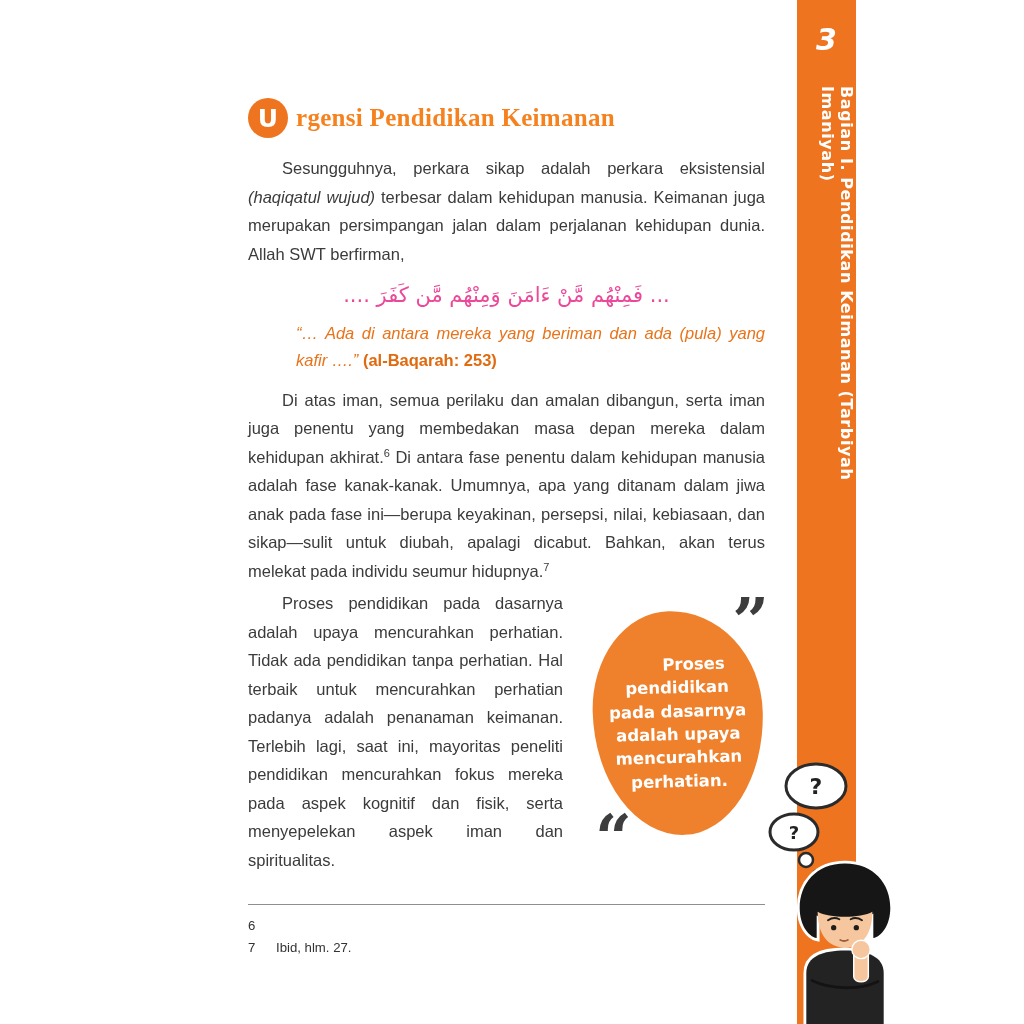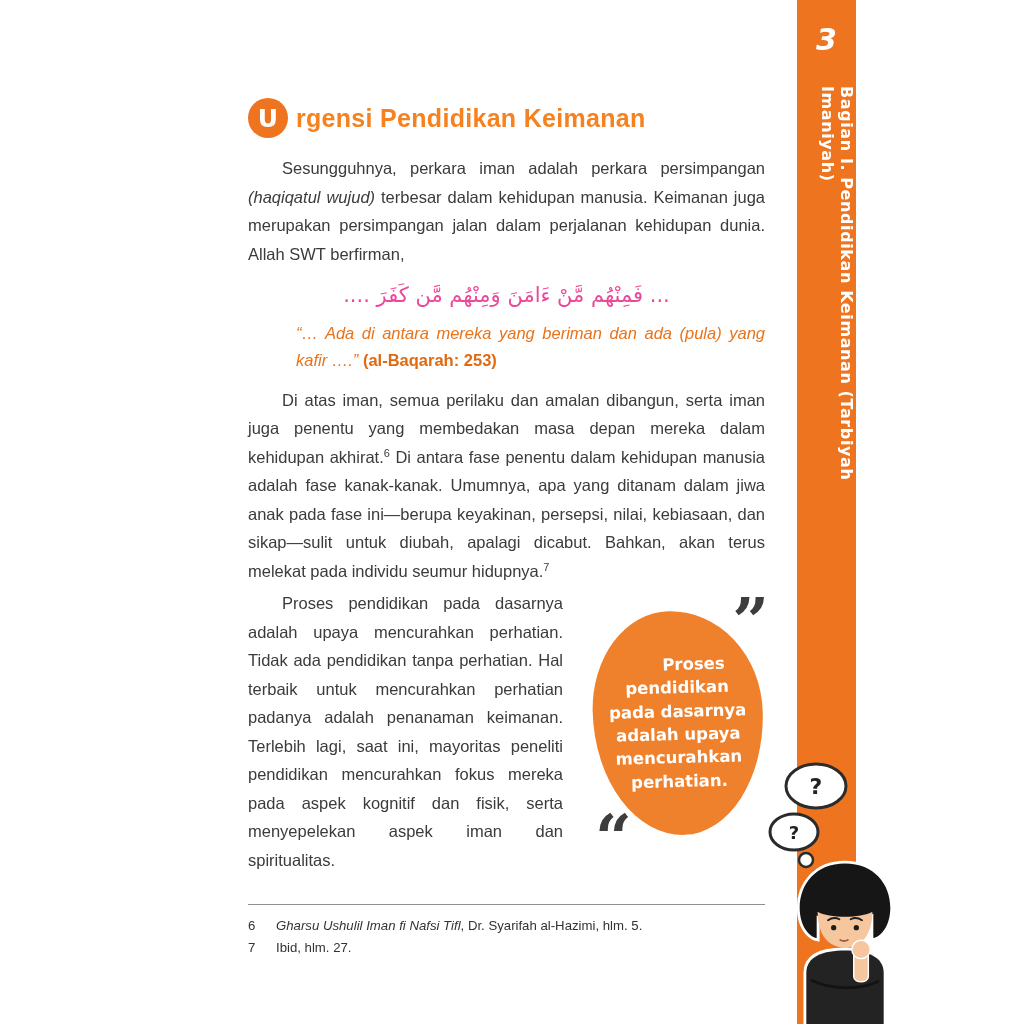--- a/index.html
+++ b/index.html
@@ -30,21 +30,21 @@
   .content { position:absolute; left:248px; top:98px; width:517px; z-index:2; }
 
   .title-row { display:flex; align-items:center; gap:8px; margin:0 0 16px 0; }
   .title-circle {
     width:40px; height:40px; border-radius:50%; background:#EE7420;
     color:#fff; display:flex; align-items:center; justify-content:center;
     font-family:"DejaVu Sans", sans-serif; font-weight:700; font-size:25px;
     flex:0 0 40px;
   }
   .title-text {
-    color:#F5821F; font-family:Liberation Sans, sans-serif;
+    color:#F5821F; font-family:Liberation Serif, serif;
     font-weight:700; font-size:25px; letter-spacing:0.3px;
   }
 
   .body-p {
     font-size:16.5px; line-height:28.5px; text-align:justify;
     text-indent:34px; margin:0; color:#3b3b3b;
   }
   .body-p em { font-style:italic; }
   sup { font-size:11px; line-height:0; vertical-align:super; }
 
@@ -113,42 +113,41 @@
   <div class="page-num">3</div>
   <div class="vertical-label">Bagian I. Pendidikan Keimanan (Tarbiyah Imaniyah)</div>
 
   <div class="content">
 
     <div class="title-row">
       <div class="title-circle">U</div>
       <div class="title-text">rgensi Pendidikan Keimanan</div>
     </div>
 
-    <p class="body-p"><span>Sesungguhnya, perkara iman adalah perkara persimpangan </span><em>(haqiqatul wujud)</em><span> terbesar dalam kehidupan manusia. Keimanan juga merupakan persimpangan jalan dalam perjalanan kehidupan dunia. Allah SWT berfirman,</span></p>
+    <p class="body-p"><span>Sesungguhnya, perkara sikap adalah perkara eksistensial </span><em>(haqiqatul wujud)</em><span> terbesar dalam kehidupan manusia. Keimanan juga merupakan persimpangan jalan dalam perjalanan kehidupan dunia. Allah SWT berfirman,</span></p>
 
     <div class="arabic">... فَمِنْهُم مَّنْ ءَامَنَ وَمِنْهُم مَّن كَفَرَ ....</div>
 
     <div class="quote"><em>“… Ada di antara mereka yang beriman dan ada (pula) yang kafir ….” </em><strong>(al-Baqarah: 253)</strong></div>
 
     <p class="body-p p2"><span>Di atas iman, semua perilaku dan amalan dibangun, serta iman juga penentu yang membedakan masa depan mereka dalam kehidupan akhirat.</span><sup>6</sup><span> Di antara fase penentu dalam kehidupan manusia adalah fase kanak-kanak. Umumnya, apa yang ditanam dalam jiwa anak pada fase ini—berupa keyakinan, persepsi, nilai, kebiasaan, dan sikap—sulit untuk diubah, apalagi dicabut. Bahkan, akan terus melekat pada individu seumur hidupnya.</span><sup>7</sup></p>
 
     <div class="body-p p3">
       <div class="callout-wrap">
         <div class="quote-close">”</div>
         <div class="callout-blob">
           <div class="callout-text">Proses pendidikan pada dasarnya adalah upaya mencurahkan perhatian.</div>
         </div>
         <div class="quote-open">“</div>
       </div><span>Proses pendidikan pada dasarnya adalah upaya mencurahkan perhatian. Tidak ada pendidikan tanpa perhatian. Hal terbaik untuk mencurahkan perhatian padanya adalah penanaman keimanan. Terlebih lagi, saat ini, mayoritas peneliti pendidikan mencurahkan fokus mereka pada aspek kognitif dan fisik, serta menyepelekan aspek iman dan spiritualitas.</span>
     </div>
 
     <div class="footnotes">
       <div class="fn">
         <span class="fn-num">6</span>
-        <span class="fn-text"><em>Gharsu Ushulil Iman fi Nafsi Tifl</em><span>, Dr. Syarifah al-Hazimi, hlm. 5.</span></span>
       </div>
       <div class="fn">
         <span class="fn-num">7</span>
         <span class="fn-text"><em></em><span>Ibid, hlm. 27.</span></span>
       </div>
     </div>
 
   </div>
 
   <div class="bubbles">

